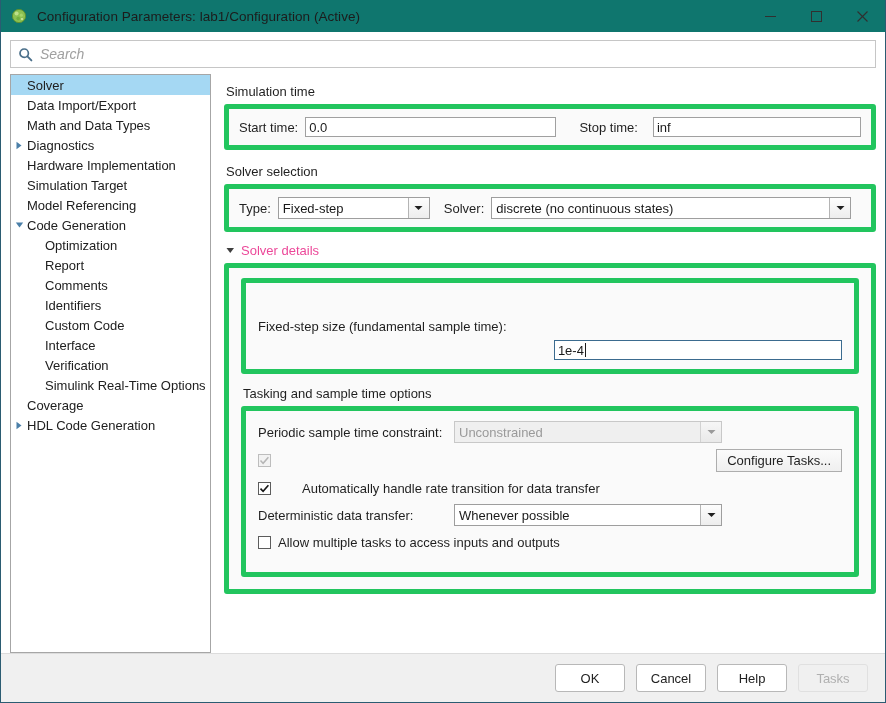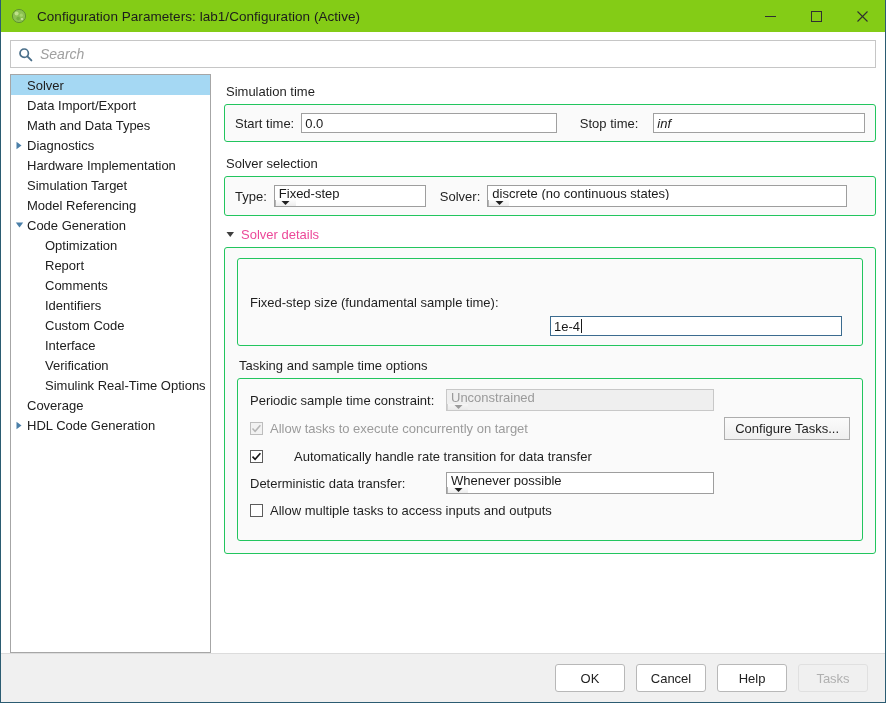--- a/index.html
+++ b/index.html
@@ -25,21 +25,21 @@
     border: 1px solid #2b5c72;
     border-top: none;
     display: flex;
     flex-direction: column;
   }
 
   
   .titlebar {
     height: 32px;
     min-height: 32px;
-    background: #84cc16;
+    background: #0f766e;
     display: flex;
     align-items: center;
     position: relative;
     border-bottom: 1px solid #ffffff;
   }
   .title-icon {
     width: 18px;
     height: 18px;
     margin-left: 9px;
     margin-right: 9px;
@@ -143,21 +143,21 @@
     margin-left: 13px;
     padding-top: 4px;
     min-width: 0;
   }
   .section-label {
     font-size: 13px;
     color: #1f1f1f;
     margin: 6px 0 5px 2px;
   }
   .group-box {
-    border: 1px solid #22c55e;
+    border: 5px solid #22c55e;
     border-radius: 3px;
     background: #fafafa;
   }
   .group-box.inner {
     background: #fafafa;
   }
 
   .row {
     display: flex;
     align-items: center;
@@ -194,21 +194,20 @@
   }
 
   .combo {
     height: 22px;
     border: 1px solid #9e9e9e;
     background: #ffffff;
     display: flex;
     align-items: stretch;
     box-sizing: border-box;
     overflow: hidden;
-    flex-direction: column;
   }
   .combo .combo-text {
     flex: 1 1 auto;
     display: flex;
     align-items: center;
     padding-left: 4px;
     font-size: 13px;
     color: #1a1a1a;
     white-space: nowrap;
     overflow: hidden;
@@ -457,21 +456,21 @@
     <div class="content">
 
       <div class="section-label">Simulation time</div>
       <div class="group-box" style="padding:8px 10px;">
         <div class="row">
           <span class="field-label">Start time:</span>
           <div class="text-input" style="width:290px; margin-left:7px;">
             <span>0.0</span>
           </div>
           <span class="field-label" style="margin-left:23px;">Stop time:</span>
-          <div class="text-input" style="width:240px; margin-left:15px;font-style:italic;">
+          <div class="text-input" style="width:240px; margin-left:15px;">
             <span>inf</span>
           </div>
         </div>
       </div>
 
       <div class="section-label" style="margin-top:14px;">Solver selection</div>
       <div class="group-box" style="padding:8px 10px;">
         <div class="row">
           <span class="field-label">Type:</span>
           <div class="combo" style="width:152px; margin-left:7px;">
@@ -531,21 +530,20 @@
             </div>
           </div>
 
           <div class="row" style="margin-bottom:6px;">
             <div class="checkbox-row">
               <span class="cb disabled">
                 <svg width="11" height="11" viewBox="0 0 11 11">
                     <path d="M1.5 5.6 L4.1 8.3 L9.4 2.2" fill="none" stroke="#b5b5b5" stroke-width="1.5"></path>
                   </svg>
               </span>
-              <span class="cb-label disabled">Allow tasks to execute concurrently on target</span>
             </div>
             <div class="push-btn" style="margin-left:auto;">Configure Tasks...</div>
           </div>
 
           <div class="checkbox-row" style="margin-bottom:6px;gap:24px;">
             <span class="cb">
               <svg width="11" height="11" viewBox="0 0 11 11">
                   <path d="M1.5 5.6 L4.1 8.3 L9.4 2.2" fill="none" stroke="#151515" stroke-width="1.6"></path>
                 </svg>
             </span>

